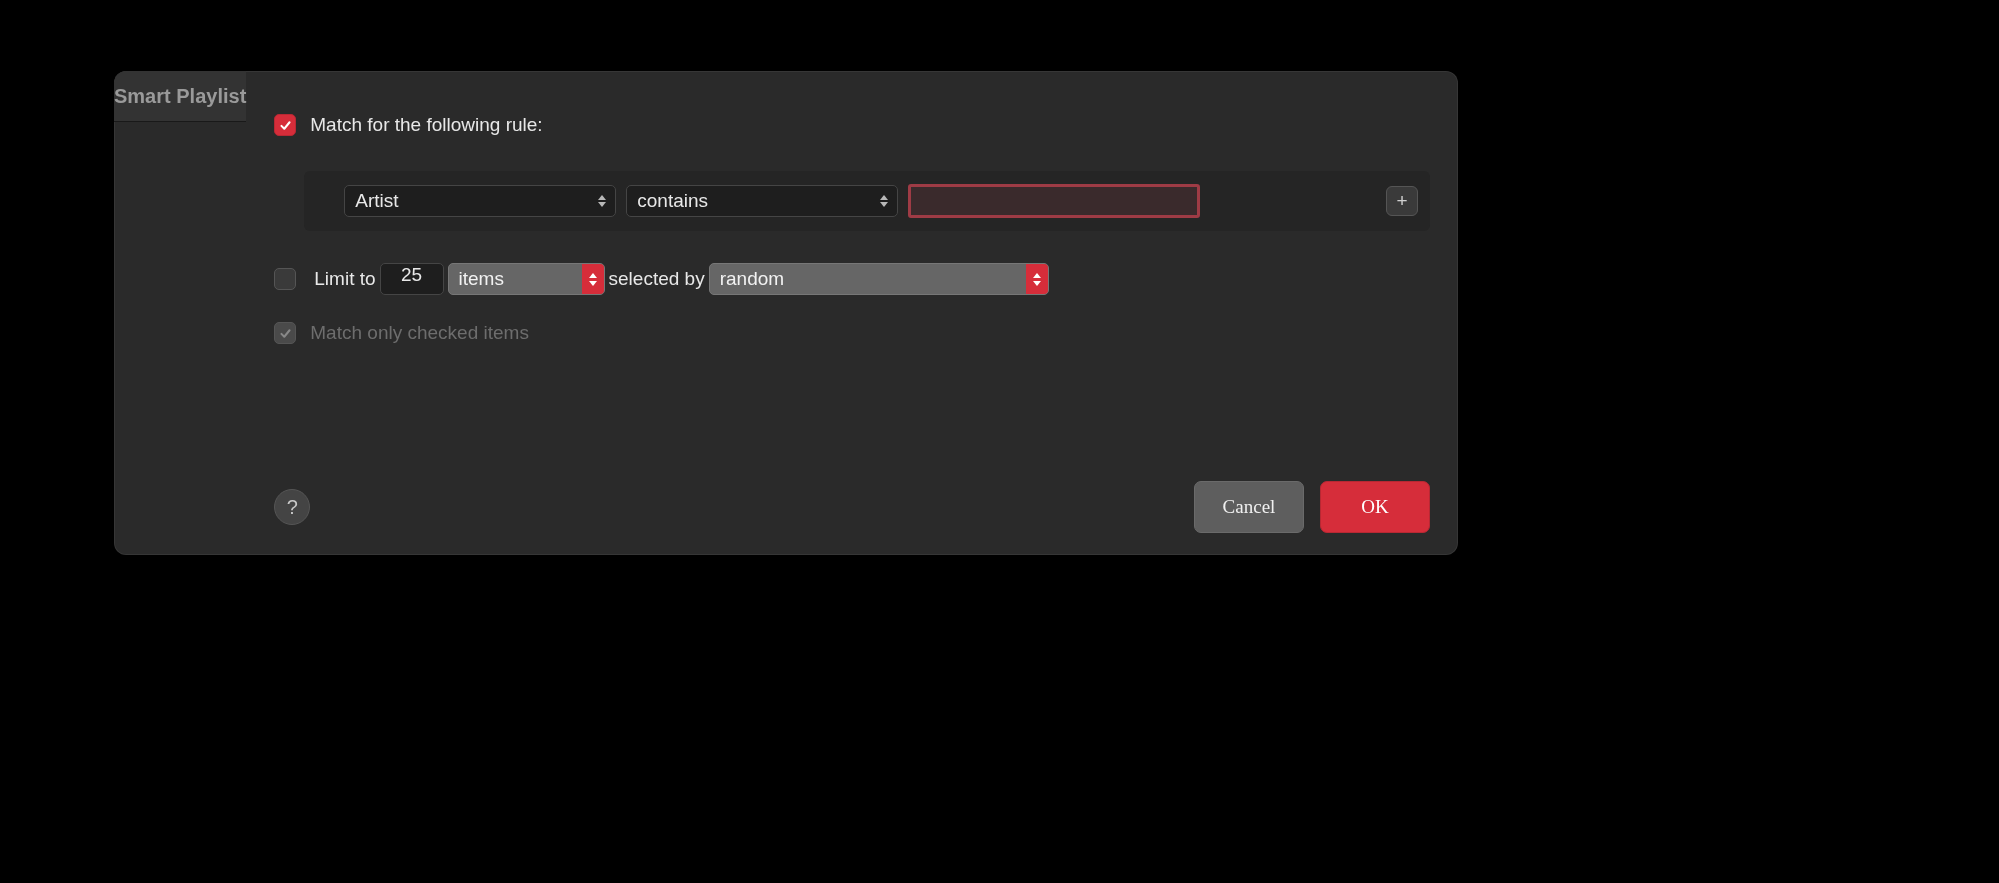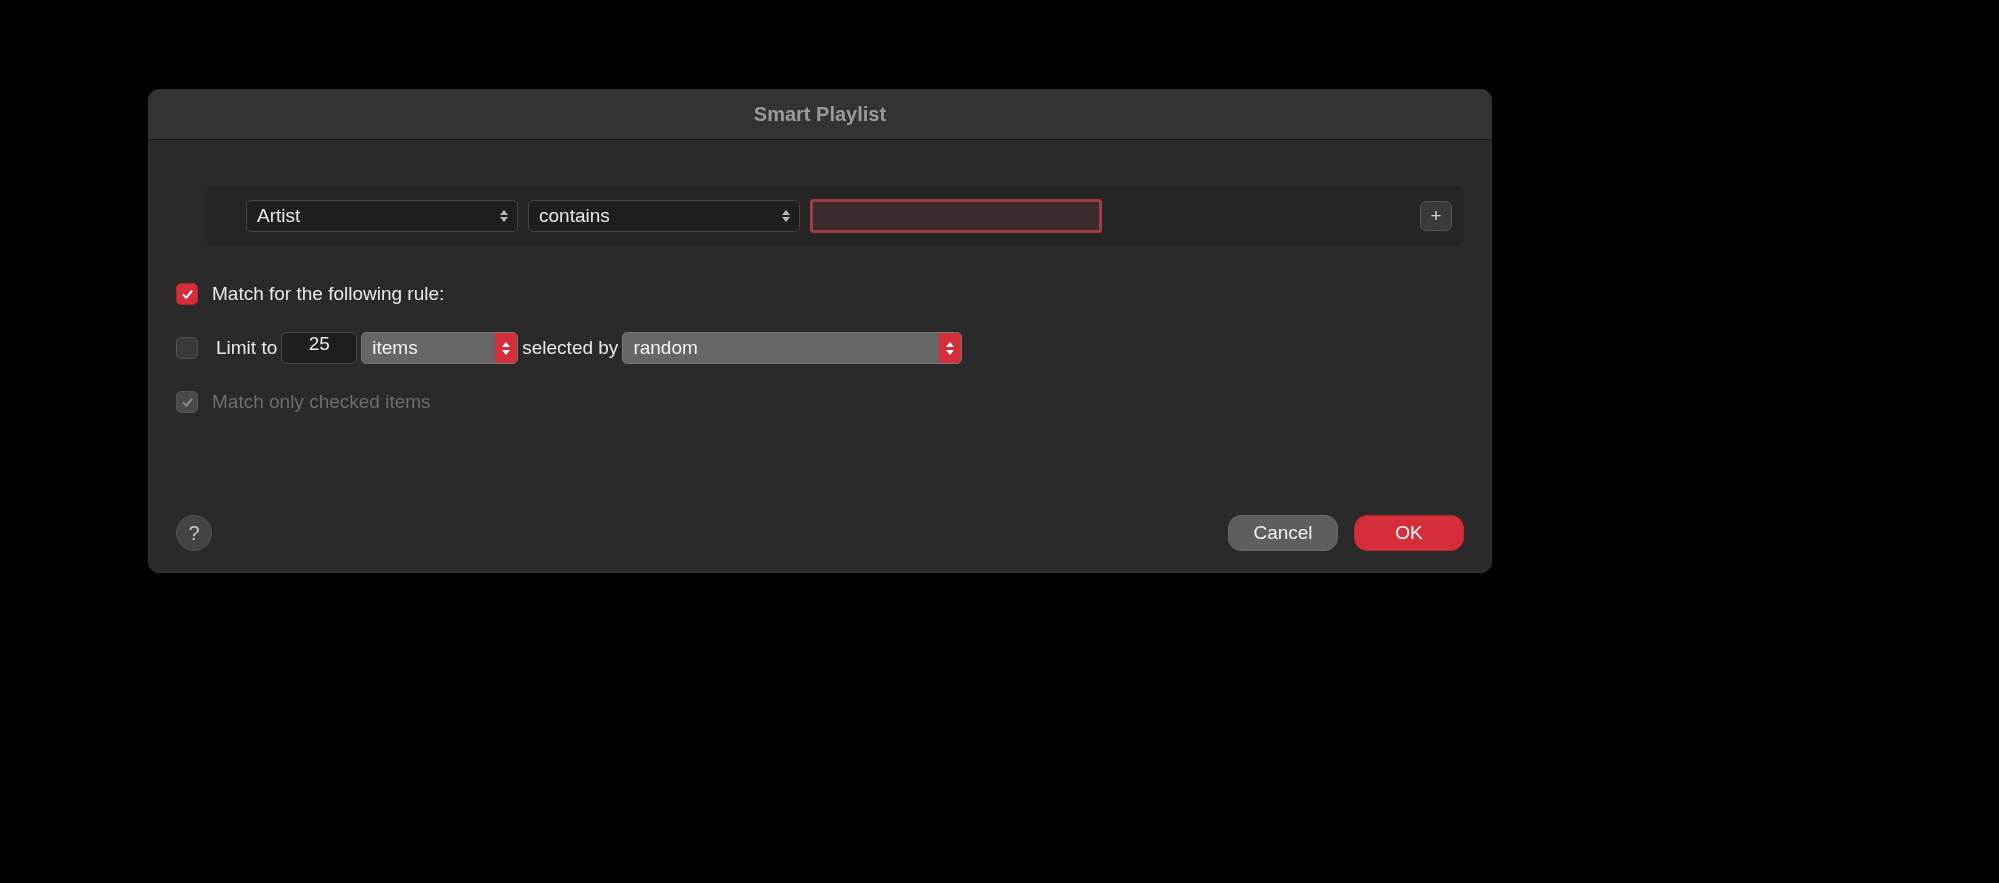--- a/index.html
+++ b/index.html
@@ -26,30 +26,28 @@
     background: var(--bg-page);
     font-family: -apple-system, "Helvetica Neue", Helvetica, Arial, sans-serif;
     font-size: 19px;
     color: var(--text-primary);
     -webkit-font-smoothing: antialiased;
     overflow: hidden;
   }
   .dialog {
     position: absolute;
     left: 114px;
-    top: 89px;
+    top: 71px;
     width: 1344px;
     height: 484px;
     background: var(--bg-dialog);
     border-radius: 12px;
     box-shadow: 0 30px 60px rgba(0,0,0,0.7), 0 0 0 1px rgba(255,255,255,0.06) inset;
     overflow: hidden;
     display: flex;
-    flex-direction: column;
-    margin-left: 34px;
   }
   .titlebar {
     height: 50px;
     background: var(--bg-titlebar);
     border-bottom: 1px solid rgba(0,0,0,0.5);
     display: flex;
     align-items: center;
     justify-content: center;
     font-weight: 600;
     font-size: 20px;
@@ -214,49 +212,59 @@
     border-radius: 50%;
     background: #444;
     border: 1px solid #555;
     color: #C8C8C8;
     display: inline-flex;
     align-items: center;
     justify-content: center;
     font-size: 20px;
   }
   .btn {
-    height: 36px;
+    height: 52px;
     min-width: 110px;
     padding: 0 24px;
-    border-radius: 13px;
+    border-radius: 7px;
     font-size: 19px;
     display: inline-flex;
     align-items: center;
     justify-content: center;
     margin-left: 16px;
     box-sizing: border-box;
+    font-family: Liberation Serif, serif;
   }
   .btn.cancel {
     background: var(--bg-cancel);
     color: #F0F0F0;
     border: 1px solid #6A6A6A;
   }
   .btn.ok {
     background: var(--accent);
     color: #fff;
     border: 1px solid var(--accent-dark);
   }
 </style>
 </head>
 <body>
 
 <div class="dialog">
   <div class="titlebar">Smart Playlist</div>
 
   <div class="content">
+
+    <div class="row">
+      <span class="checkbox checked">
+        <svg viewBox="0 0 16 16">
+            <path d="M3 8.5 L6.5 12 L13 4" fill="none" stroke-width="2.5" stroke-linecap="round" stroke-linejoin="round"></path>
+          </svg>
+      </span>
+      <span class="label">Match for the following rule:</span>
+    </div>
 
     <div class="row rule-row">
       <div class="select-dark" style="width:272px">
         <span>Artist</span>
         <span class="stepper-arrows-dark">
           <span class="arr-up"></span>
             <span class="arr-dn"></span>
         </span>
       </div>
       <div class="select-dark" style="width:272px">
@@ -266,33 +274,24 @@
             <span class="arr-dn"></span>
         </span>
       </div>
       <div class="rule-value-input"></div>
       <div class="spacer"></div>
       <div class="plus-button">
         <span>+</span>
       </div>
     </div>
 
-    <div class="row">
-      <span class="checkbox checked">
-        <svg viewBox="0 0 16 16">
-            <path d="M3 8.5 L6.5 12 L13 4" fill="none" stroke-width="2.5" stroke-linecap="round" stroke-linejoin="round"></path>
-          </svg>
-      </span>
-      <span class="label">Match for the following rule:</span>
-    </div>
-
     <div class="row indented" style="gap:4px;">
       <span class="checkbox unchecked"></span>
       <span class="label">Limit to</span>
-      <div class="text-input-dark" style="width:76px">25</div>
+      <div class="text-input-dark" style="width:64px">25</div>
       <div class="select-popup" style="width:157px">
         <span>items</span>
         <span class="stepper-arrows-red">
           <span class="arr-up"></span>
             <span class="arr-dn"></span>
         </span>
       </div>
       <span class="label">selected by</span>
       <div class="select-popup" style="width:340px">
         <span>random</span>

